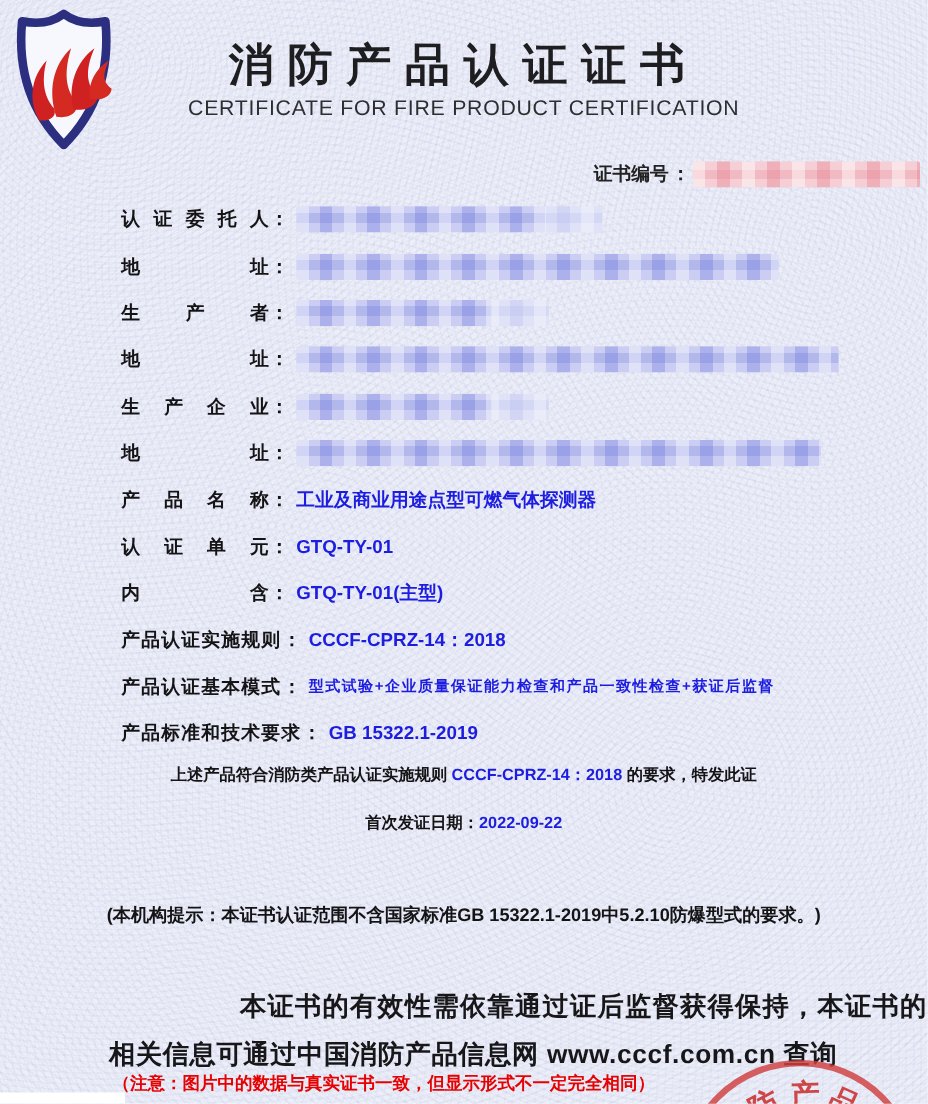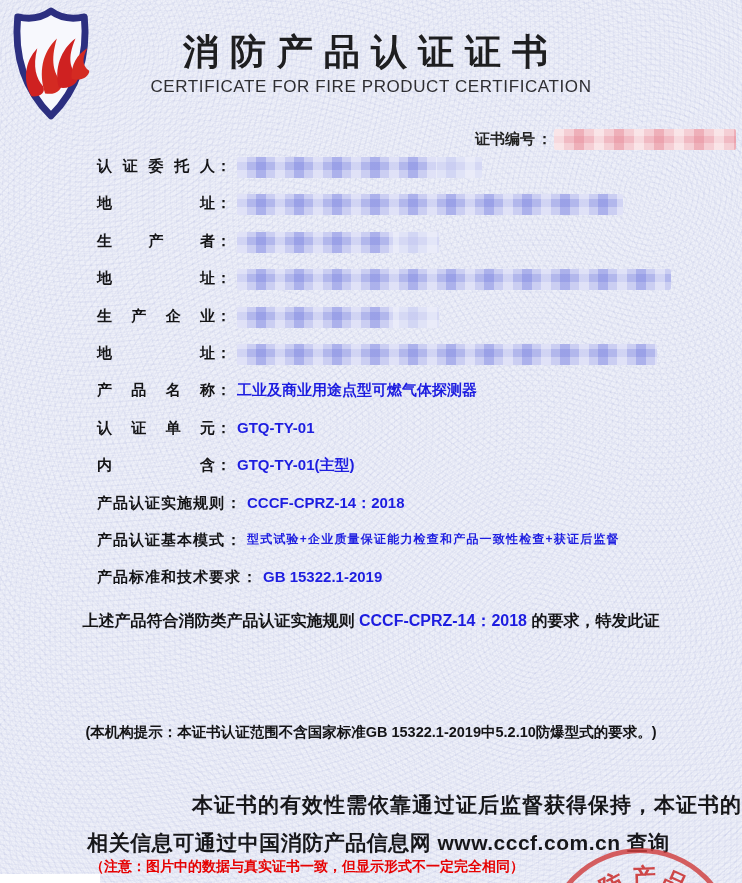--- a/index.html
+++ b/index.html
@@ -48,33 +48,33 @@
     background-color:#b2b7ec;
     background-image:
       repeating-linear-gradient(90deg, rgba(255,255,255,.4) 0 10px, rgba(255,255,255,0) 10px 19px, rgba(100,110,220,.3) 19px 29px, rgba(255,255,255,0) 29px 38px),
       repeating-linear-gradient(0deg, rgba(255,255,255,.32) 0 8px, rgba(255,255,255,0) 8px 16px);
   }
   .redact.tail::after{
     content:""; position:absolute; right:0; top:0; bottom:0; width:46px;
     background:rgba(243,244,252,.55); border-radius:0 2px 2px 0;
   }
   .fields{ position:absolute; top:157px; left:97px; right:6px; }
-  .row{ display:flex; height:37.4px; white-space:nowrap; }
+  .row{ display:flex; align-items:center; height:37.4px; white-space:nowrap; }
   .lbl{
     display:inline-block; width:118px; min-width:118px;
     text-align:justify; text-align-last:justify;
     font-size:15px; font-weight:bold; color:#141416; white-space:nowrap;
   }
   .row.wide .lbl{ width:auto; min-width:118px; text-align-last:auto; letter-spacing:1px; }
   .colon{ font-size:15px; font-weight:bold; color:#141416; margin:0 6px 0 1px; }
   .val{ font-size:15px; font-weight:bold; color:#1d1de0; }
   .row.spread .val{ font-size:12px; letter-spacing:1.2px; }
   .cline{
     position:absolute; left:0; right:0; text-align:center; white-space:nowrap;
-    font-size:16px; font-weight:bold; color:#141416;
+    font-size:13px; font-weight:bold; color:#141416;
   }
   .cline .blue{ color:#1d1de0; }
   .footer1{ position:absolute; top:791px; left:0; right:0; text-align:right;
     font-size:21px; font-weight:bold; color:#17171a; letter-spacing:1px; white-space:nowrap; }
   .footer2{ position:absolute; top:829px; left:0; right:0; text-align:center;
     font-size:21px; font-weight:bold; color:#17171a; letter-spacing:0.5px; white-space:nowrap;padding-left:15px; }
   .rednote{ position:absolute; top:858px; left:90px;
     font-size:14px; font-weight:bold; color:#e60202; white-space:nowrap; }
   .seal{
     position:absolute; left:545px; top:848px; width:190px; height:190px;
@@ -166,20 +166,23 @@
       <span class="lbl">产品标准和技术要求</span>
         <span class="colon">：</span>
       <span class="val">GB 15322.1-2019</span>
     </div>
   </div>
 
   <div class="cline" style="top:611px">
     <span>上述产品符合消防类产品认证实施规则 </span><span class="blue">CCCF-CPRZ-14：2018</span><span> 的要求，特发此证</span>
   </div>
 
+  <div class="cline" style="top:649px">
+    <span>首次发证日期</span><span>：</span><span class="blue">2022-09-22</span>
+  </div>
 
 
   <div class="cline" style="top:723px; font-size:14.5px">(本机构提示：本证书认证范围不含国家标准GB 15322.1-2019中5.2.10防爆型式的要求。)</div>
 
   <div class="footer1">本证书的有效性需依靠通过证后监督获得保持，本证书的</div>
   <div class="footer2">相关信息可通过中国消防产品信息网 www.cccf.com.cn 查询</div>
   <div class="rednote">（注意：图片中的数据与真实证书一致，但显示形式不一定完全相同）</div>
 
   <div class="seal">
       <span style="left: 50px; top: 20px; transform: rotate(-28deg);">防</span>

